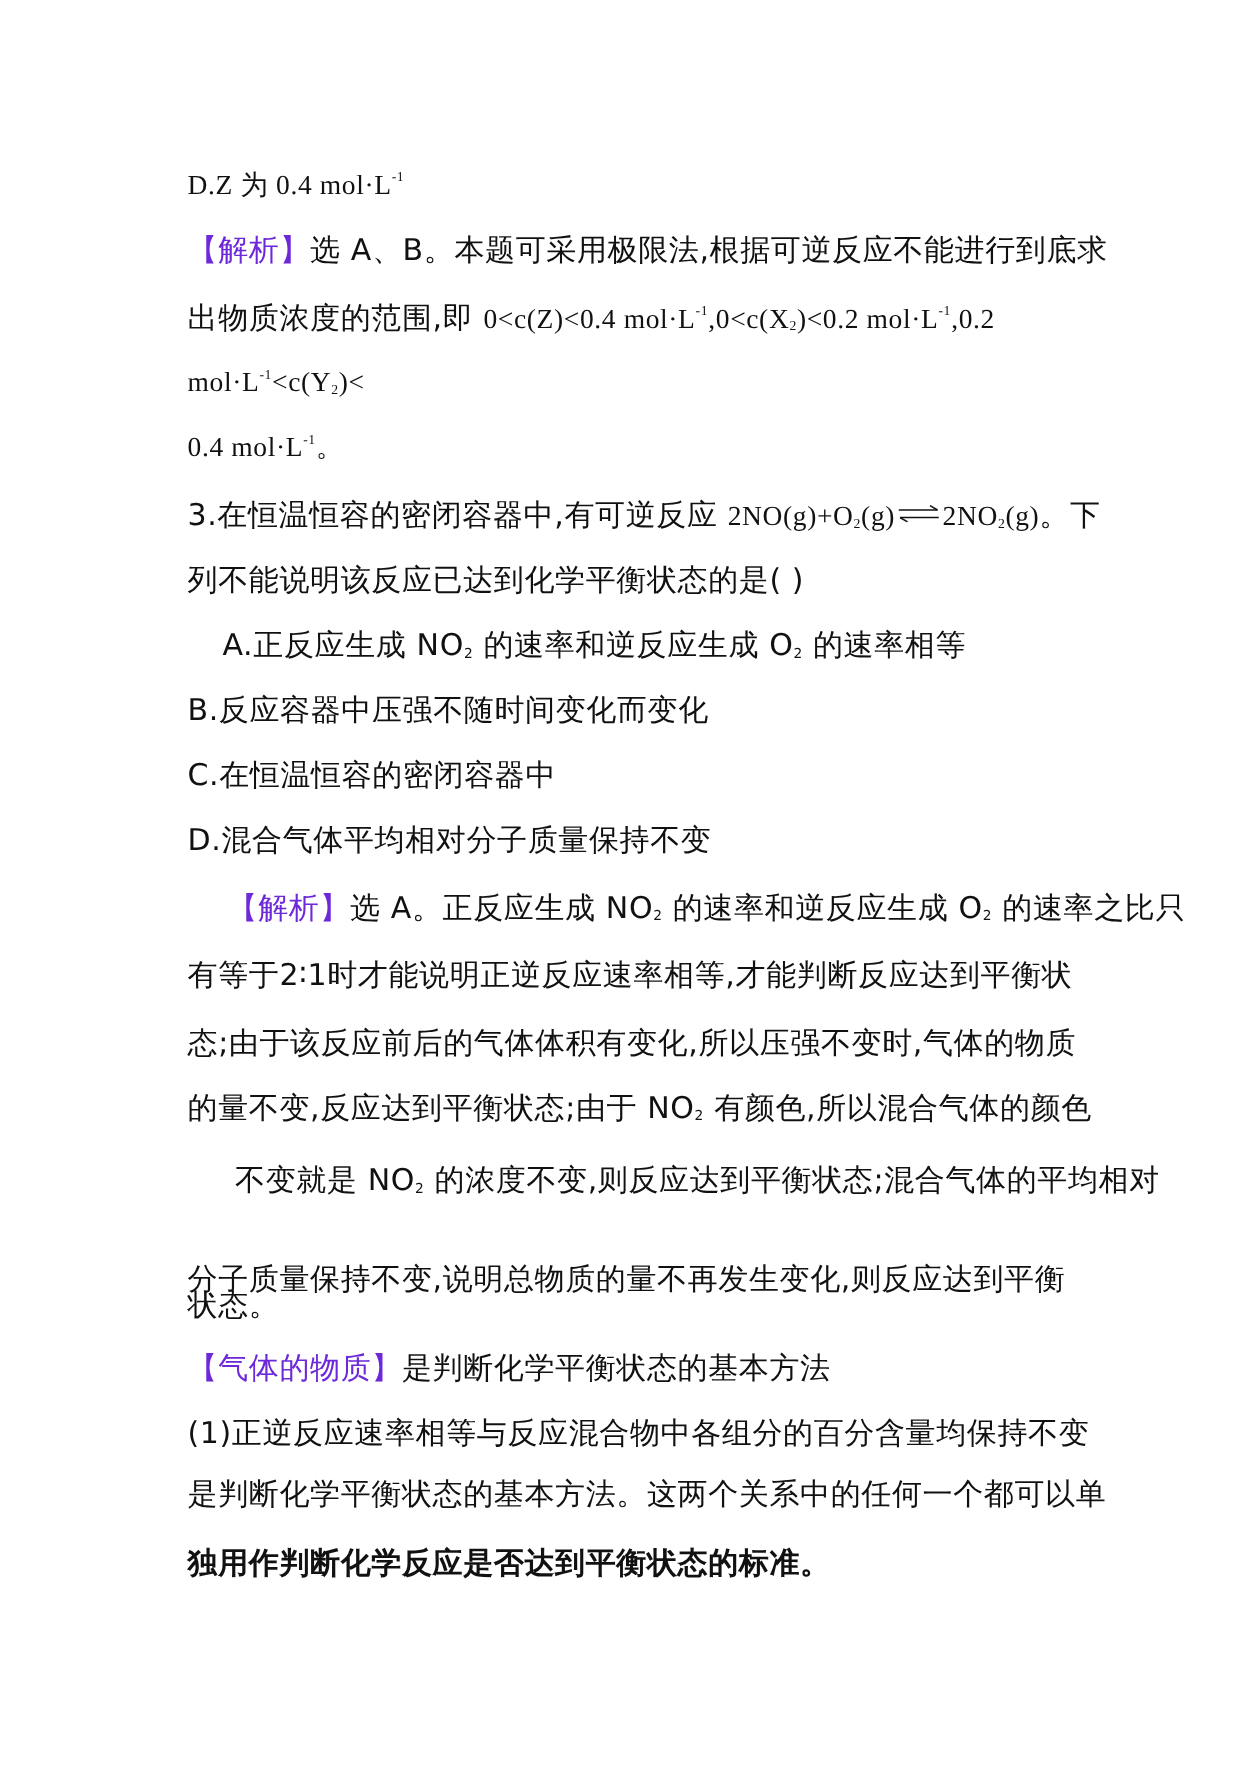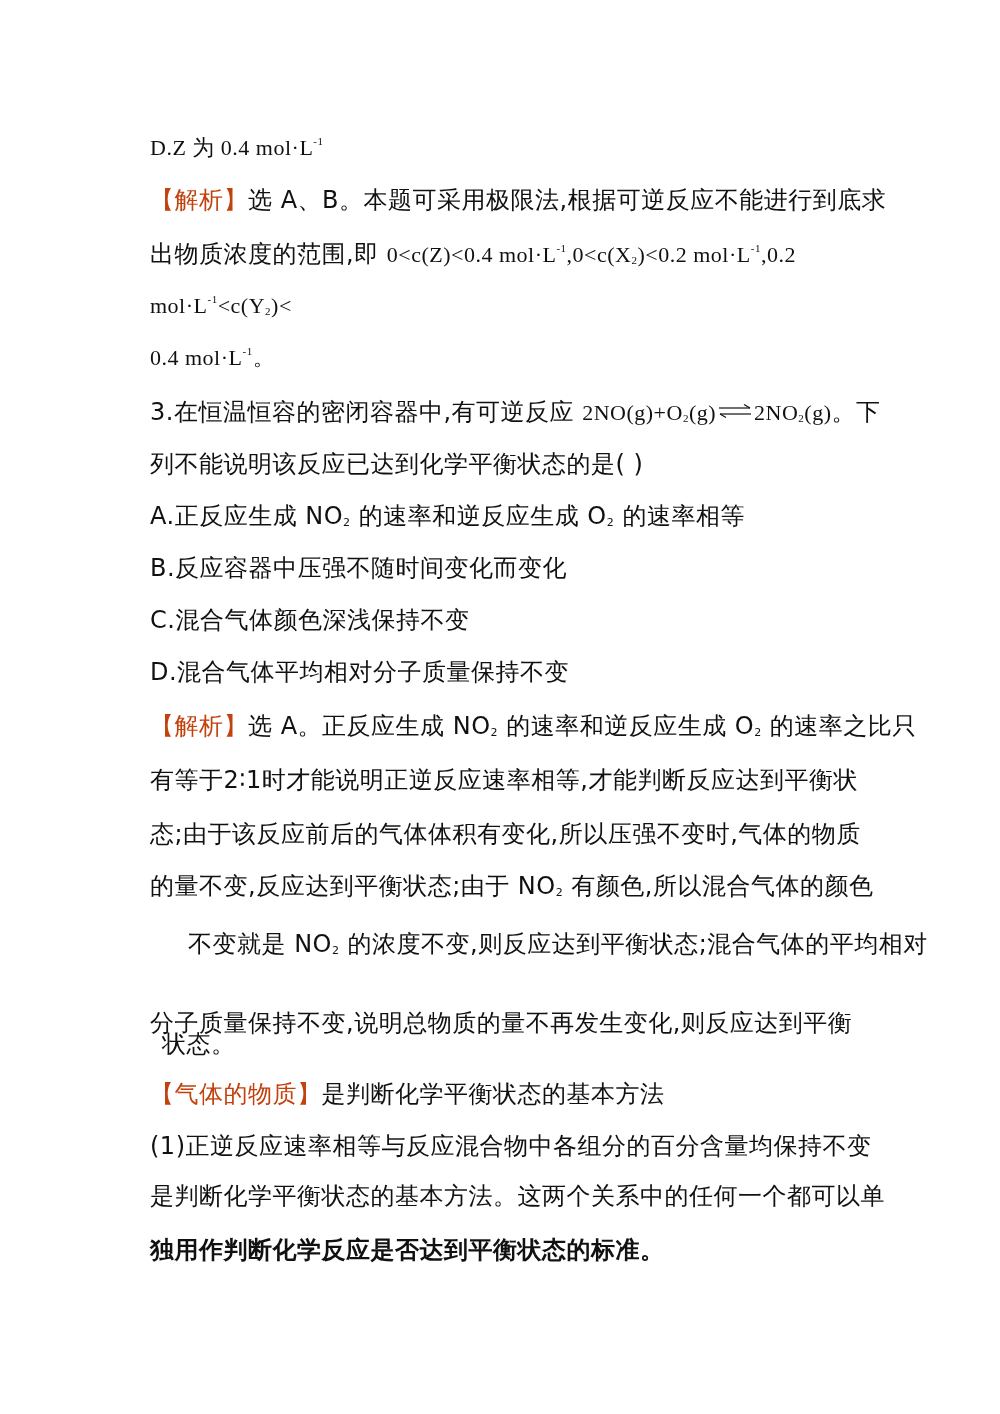--- a/index.html
+++ b/index.html
@@ -7,21 +7,21 @@
   .page {
     position: absolute; left: 150px; top: 0; width: 710px;
     font-family: "DejaVu Sans", "Liberation Sans", sans-serif;
     color: #111111;
   }
   .line {
     position: absolute; left: 0; white-space: nowrap;
     font-size: 24px; line-height: 32px; letter-spacing: 0.5px;
   }
   .serif { font-family: Liberation Serif, serif; font-size: 22px; }
-  .red { color: #c2410c; }
+  .red { color: #6d28d9; }
   sup { font-size: 11px; vertical-align: 10px; line-height: 0; }
   sub { font-size: 11px; vertical-align: -2px; line-height: 0; }
   .eq-arrow { display: inline-block; width: 34px; height: 14px; vertical-align: 2px; margin: 0 2px; }
 </style>
 </head>
 <body>
 
 <div class="page">
 
   <div class="line serif" style="top:132px;">
@@ -46,52 +46,52 @@
           <line x1="1" y1="4" x2="32" y2="4" stroke="#111" stroke-width="1.2"></line>
           <polyline points="26,0.5 32,4" fill="none" stroke="#111" stroke-width="1.2"></polyline>
           <line x1="2" y1="10" x2="33" y2="10" stroke="#111" stroke-width="1.2"></line>
           <polyline points="8,13.5 2,10" fill="none" stroke="#111" stroke-width="1.2"></polyline>
         </svg><span>2NO</span><sub>2</sub><span>(g)</span></span><span>。下</span>
   </div>
   <div class="line" style="top:448px;">
     <span>列不能说明该反应已达到化学平衡状态的是(    )</span>
   </div>
 
-  <div class="line" style="top:500px;">
+  <div class="line" style="top:500px;margin-left:28px;">
     <span>A.正反应生成 NO</span><sub>2</sub><span> 的速率和逆反应生成 O</span><sub>2</sub><span> 的速率相等</span>
   </div>
   <div class="line" style="top:552px;">
     <span>B.反应容器中压强不随时间变化而变化</span>
   </div>
   <div class="line" style="top:604px;">
-    <span>C.混合气体颜色深浅保持不变</span>
+    <span>C.在恒温恒容的密闭容器中</span>
   </div>
   <div class="line" style="top:656px;">
     <span>D.混合气体平均相对分子质量保持不变</span>
   </div>
 
-  <div class="line" style="top:710px;">
+  <div class="line" style="top:710px;margin-left:32px;">
     <span class="red">【解析】</span><span>选 A。正反应生成 NO</span><sub>2</sub><span> 的速率和逆反应生成 O</span><sub>2</sub><span> 的速率之比只</span>
   </div>
   <div class="line" style="top:764px;">
     <span>有等于2∶1时才能说明正逆反应速率相等,才能判断反应达到平衡状</span>
   </div>
   <div class="line" style="top:818px;text-align:right;">
     <span>态;由于该反应前后的气体体积有变化,所以压强不变时,气体的物质</span>
   </div>
   <div class="line" style="top:870px;">
     <span>的量不变,反应达到平衡状态;由于 NO</span><sub>2</sub><span> 有颜色,所以混合气体的颜色</span>
   </div>
   <div class="line" style="top:928px;margin-left:38px;">
     <span>不变就是 NO</span><sub>2</sub><span> 的浓度不变,则反应达到平衡状态;混合气体的平均相对</span>
   </div>
   <div class="line" style="top:1007px;">
     <span>分子质量保持不变,说明总物质的量不再发生变化,则反应达到平衡</span>
   </div>
-  <div class="line" style="top:1028px;margin-left:12px;">
+  <div class="line" style="top:1028px;">
     <span>状态。</span>
   </div>
 
   <div class="line" style="top:1078px;">
     <span class="red">【气体的物质】</span><span>是判断化学平衡状态的基本方法</span>
   </div>
   <div class="line" style="top:1130px;">
     <span>(1)正逆反应速率相等与反应混合物中各组分的百分含量均保持不变</span>
   </div>
   <div class="line" style="top:1182px;font-family:Liberation Mono, monospace;">

